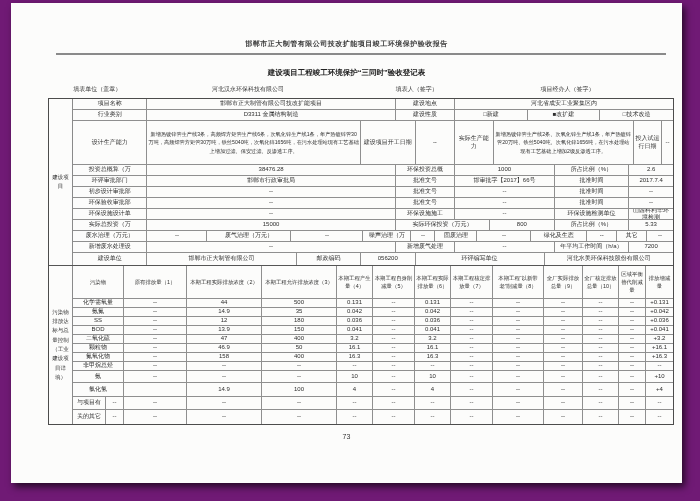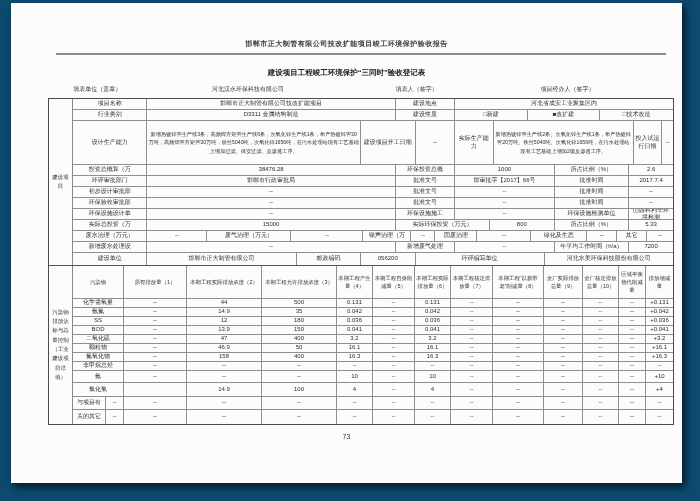--- a/index.html
+++ b/index.html
@@ -1,17 +1,17 @@
 <!DOCTYPE html>
 <html><head>
 <meta charset="utf-8">
 <style>
   html,body{margin:0;padding:0;width:700px;height:501px;overflow:hidden;
     font-family:"Liberation Sans","DejaVu Sans",sans-serif;}
-  .bg{position:fixed;inset:0;background:#0c4a6e;text-decoration:underline;}
+  .bg{position:fixed;inset:0;background:#701a75;text-decoration:underline;}
   .page{position:absolute;left:11px;top:3px;width:671px;height:480px;
     background:#fcfcfb;box-shadow:3px 4px 7px rgba(0,0,0,0.65);}
   .doc-header{padding-top:36px;text-align:center;font-size:7px;font-weight:bold;
     color:#3a3a3a;letter-spacing:0.5px;}
   .header-rule{margin:4px 16px 0 45px;border-top:2px solid #8a8a8a;}
   .doc-title{margin-top:13px;text-align:center;font-size:7.5px;font-weight:bold;color:#222;}
   .fill-row{display:flex;margin:7px 30px 0 38px;font-size:6px;color:#333;}
   .fill-row span{display:block;text-align:center;}
   .fr-a{width:16%;} .fr-b{width:34%;} .fr-c{width:22%;} .fr-d{width:28%;}
   .table{margin:4px 8px 0 37px;width:626px;border:1px solid #4c4c4c;

